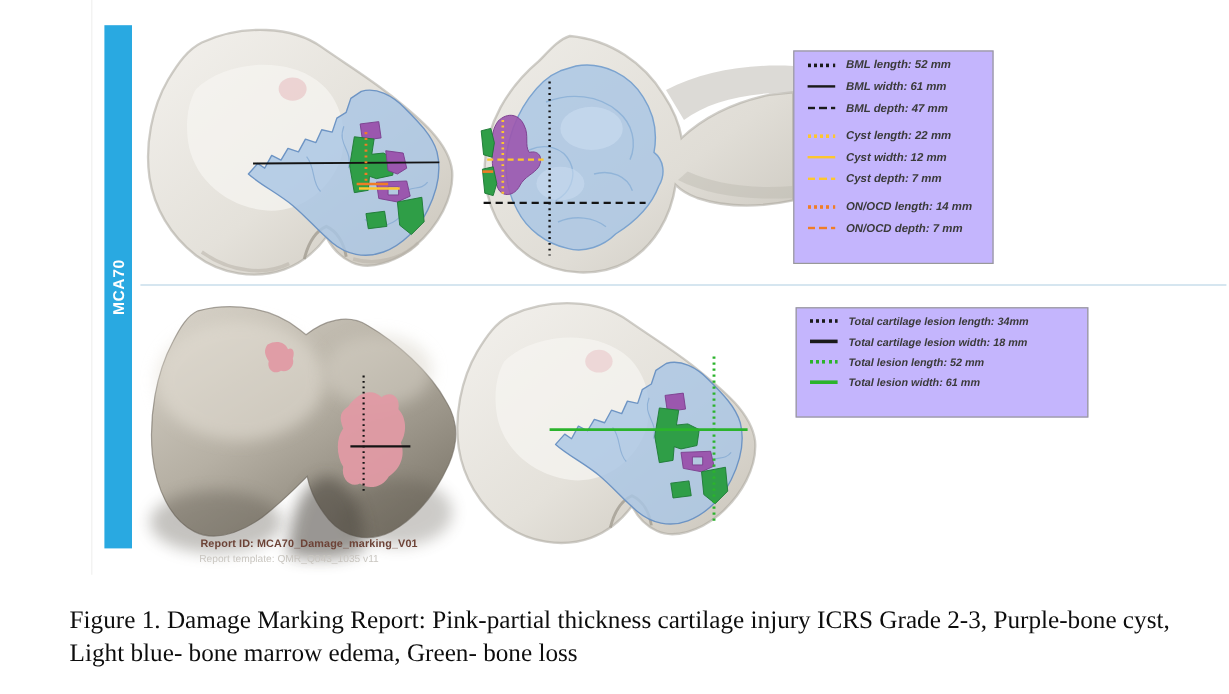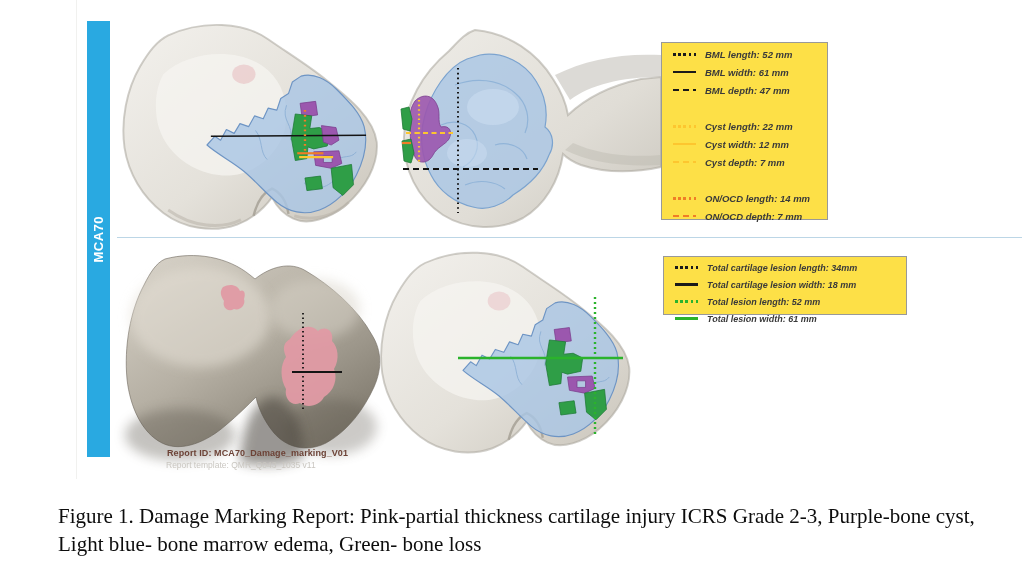--- a/index.html
+++ b/index.html
@@ -31,26 +31,26 @@
   .row-divider{position:absolute;left:117px;top:237px;width:905px;height:1px;background:var(--divider-blue)}
   svg.panel{position:absolute;overflow:visible}
   #panel-top-left{left:110px;top:16px}
   #panel-top-right{left:375px;top:15px}
   #panel-bottom-left{left:110px;top:247px}
   #panel-bottom-right{left:378px;top:246px}
   .report-id{position:absolute;left:167px;top:448px;font-size:9px;font-weight:bold;
     color:var(--report-id-brown);letter-spacing:.1px}
   .report-template{position:absolute;left:166px;top:460px;font-size:8.5px;
     color:var(--report-template-gray)}
-  .legend{position:absolute;background:#fde047;border:1px solid var(--legend-border)}
+  .legend{position:absolute;background:#c4b5fd;border:1px solid var(--legend-border)}
   .legend.measurements{left:661px;top:42px;width:167px;height:178px;padding:2px 6px 0 11px}
-  .legend.totals{left:663px;top:256px;width:244px;height:59px;padding:2px 6px 0 11px}
+  .legend.totals{left:663px;top:256px;width:244px;height:92px;padding:2px 6px 0 11px}
   .legend-row{display:flex;align-items:center;height:18px}
   .legend.totals .legend-row{height:17px}
-  .group-gap{margin-top:18px}
+  .group-gap{margin-top:5px}
   .sw{width:23px;flex:0 0 23px;margin-right:9px}
   .sw-dotted{height:3px;background:repeating-linear-gradient(90deg,var(--c) 0 2.5px,transparent 2.5px 5.2px)}
   .sw-solid{height:2.6px;background:var(--c)}
   .sw-dashed{height:2.8px;background:repeating-linear-gradient(90deg,var(--c) 0 6px,transparent 6px 9.8px)}
   .c-black{--c:var(--legend-black)}
   .c-yellow{--c:var(--legend-yellow)}
   .c-orange{--c:var(--legend-orange)}
   .c-green{--c:var(--legend-green)}
   .legend-label{font-style:italic;font-weight:600;font-size:9.5px;color:var(--legend-text);white-space:nowrap}
   .legend.totals .legend-label{font-size:9px}

